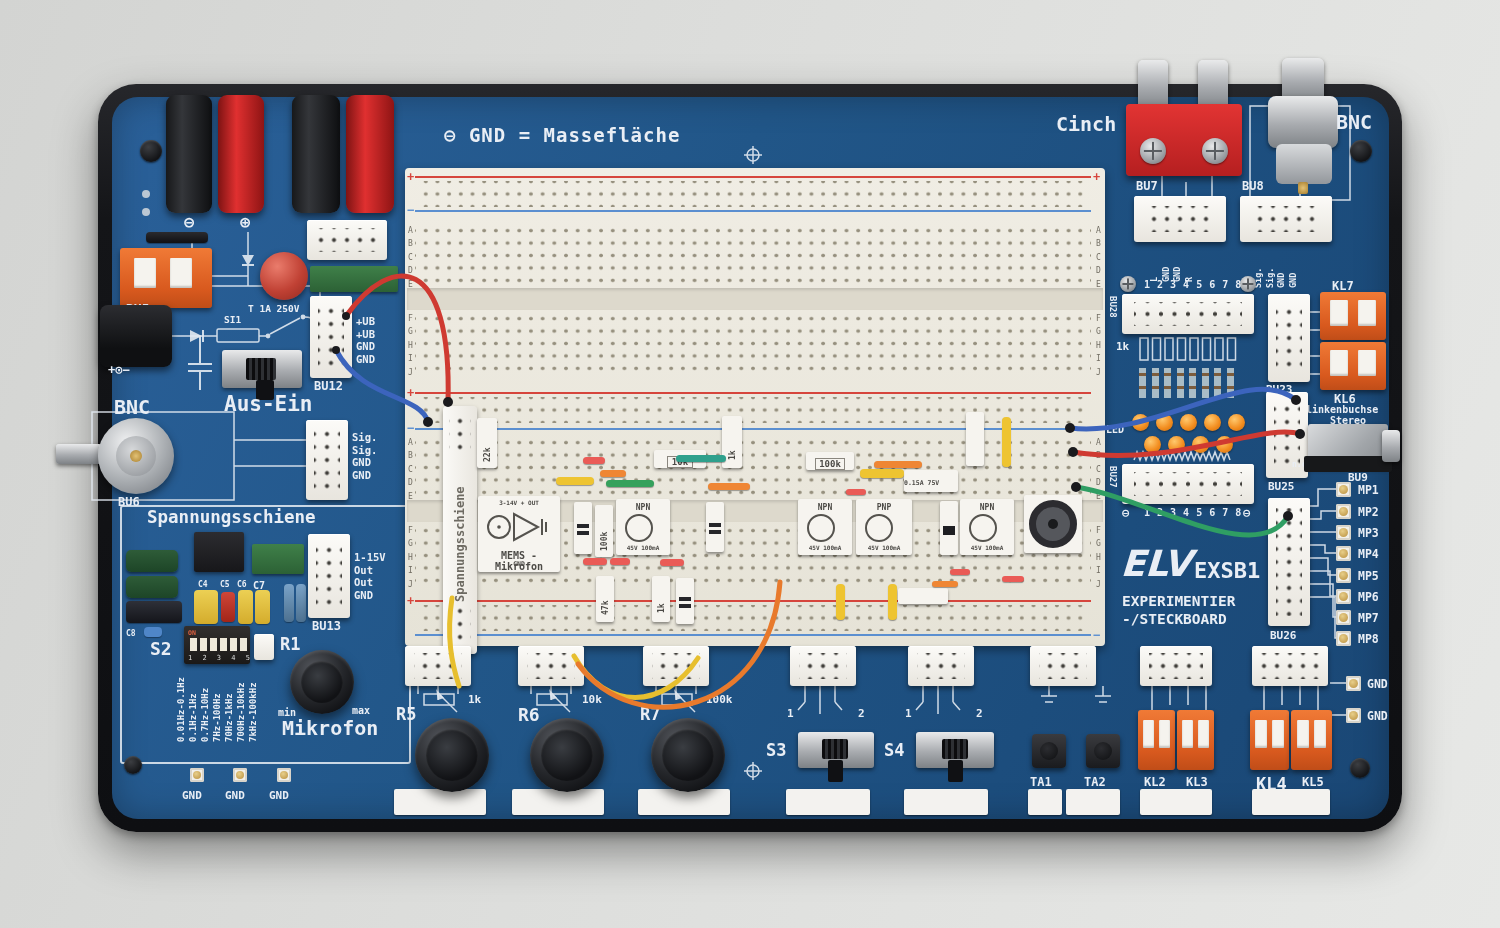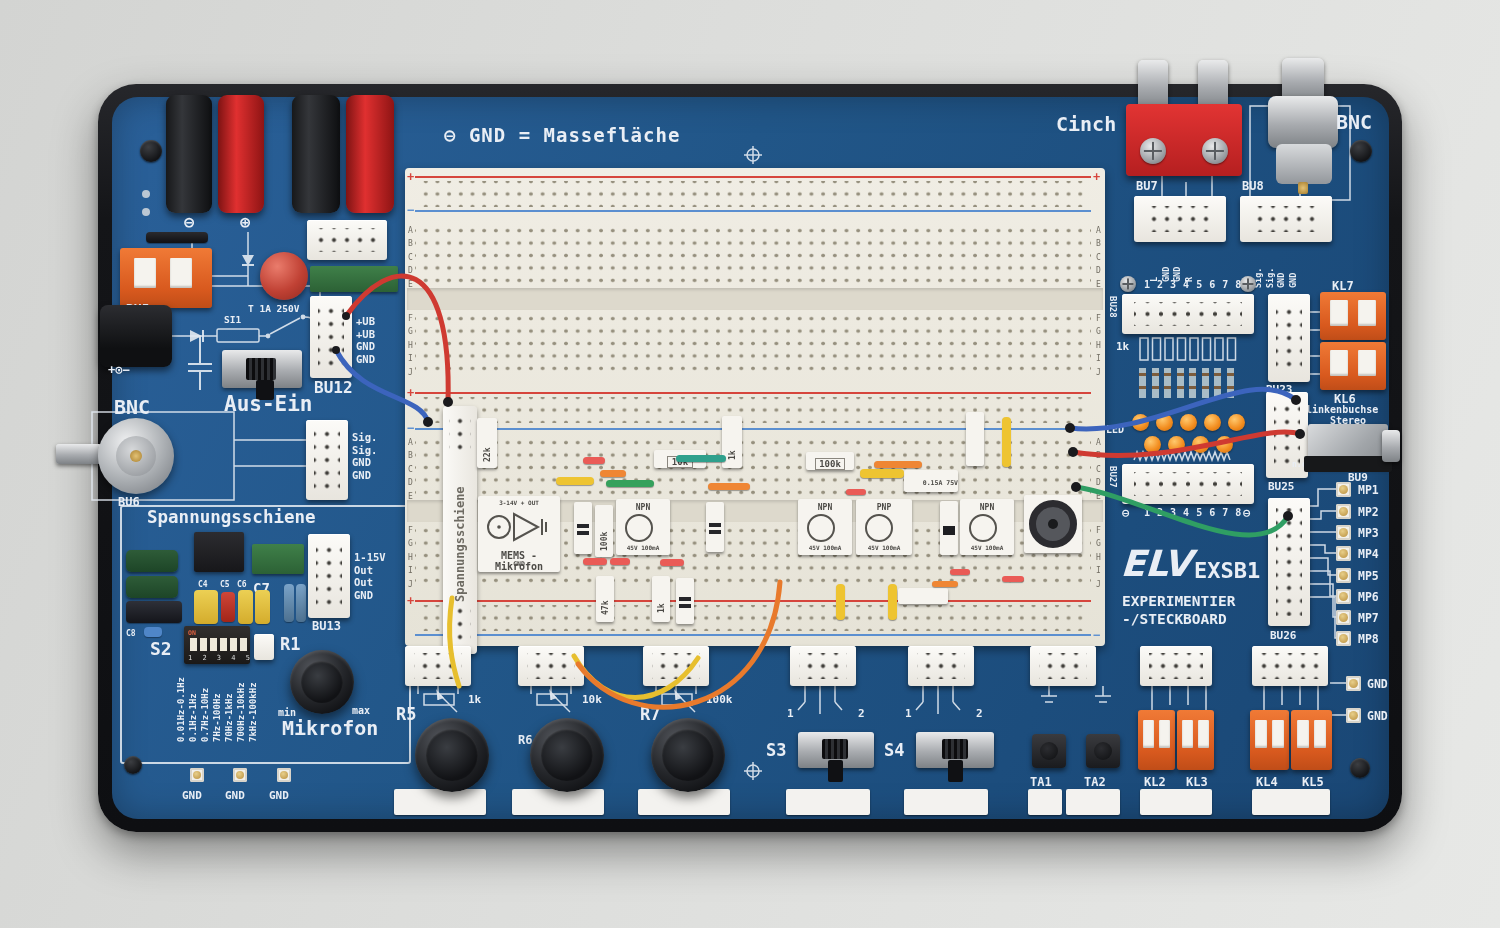--- a/index.html
+++ b/index.html
@@ -149,21 +149,21 @@
   <div class="a gmod" style="left:310px;top:266px;width:88px;height:26px"></div>
   <div class="a hdr" style="left:310px;top:296px;width:42px;height:82px">
       <i class="ph" style="left:8px;right:8px;top:9px;bottom:9px"></i>
     </div>
   <div class="a lbl" style="left:356px;top:316px;font-size:10.5px">
     <span style="display:block;margin-bottom:2px">+UB</span>
     <span style="display:block;margin-bottom:2px">+UB</span>
     <span style="display:block;margin-bottom:2px">GND</span>
     <span style="display:block">GND</span>
   </div>
-  <div class="a lbl" style="left:314px;top:380px;font-size:16px">BU12</div>
+  <div class="a lbl" style="left:314px;top:380px;font-size:12px">BU12</div>
 
   <div class="a" style="left:100px;top:305px;width:72px;height:62px;border-radius:8px;background:linear-gradient(180deg,#2c2d31,#0f1012 70%);box-shadow:0 4px 7px rgba(0,0,0,.5)"></div>
   <div class="a lbl" style="left:108px;top:364px;font-size:12px">+⊙−</div>
   <div class="a metal" style="left:222px;top:350px;width:80px;height:38px">
     <span class="a" style="left:24px;top:8px;width:30px;height:22px;background:repeating-linear-gradient(90deg,#0c0c0e 0 3px,#2e3034 3px 6px);border-radius:2px"></span>
     <span class="a" style="left:34px;top:30px;width:18px;height:20px;background:#101114;border-radius:2px"></span>
   </div>
   <div class="a lbl" style="left:224px;top:394px;font-size:21px">Aus-Ein</div>
 
   <div class="a lbl" style="left:114px;top:397px;font-size:20px">BNC</div>
@@ -187,21 +187,21 @@
   <div class="a gcap" style="left:126px;top:550px;width:52px;height:22px"></div>
   <div class="a gcap" style="left:126px;top:576px;width:52px;height:22px"></div>
   <div class="a pill" style="left:126px;top:601px;width:56px;height:22px;background:linear-gradient(180deg,#2e3038,#14151a)"></div>
   <div class="a lbl" style="left:126px;top:630px;font-size:8px">C8</div>
   <div class="a pill" style="left:144px;top:627px;width:18px;height:10px;background:#4f86c8"></div>
   <div class="a ic" style="left:194px;top:532px;width:50px;height:40px"></div>
   <div class="a gmod" style="left:252px;top:544px;width:52px;height:30px"></div>
   <div class="a lbl" style="left:198px;top:581px;font-size:8px">C4</div>
   <div class="a lbl" style="left:220px;top:581px;font-size:8px">C5</div>
   <div class="a lbl" style="left:237px;top:581px;font-size:8px">C6</div>
-  <div class="a lbl" style="left:253px;top:581px;font-size:14px">C7</div>
+  <div class="a lbl" style="left:253px;top:581px;font-size:10px">C7</div>
   <div class="a pill" style="left:194px;top:590px;width:24px;height:34px;background:linear-gradient(180deg,#ecd054,#d4ac2c)"></div>
   <div class="a pill" style="left:221px;top:592px;width:14px;height:30px;background:linear-gradient(180deg,#cf4638,#a22518)"></div>
   <div class="a pill" style="left:238px;top:590px;width:15px;height:34px;background:linear-gradient(180deg,#ecd054,#d4ac2c)"></div>
   <div class="a pill" style="left:255px;top:590px;width:15px;height:34px;background:linear-gradient(180deg,#ecd054,#d4ac2c)"></div>
   <div class="a pill" style="left:284px;top:584px;width:10px;height:38px;background:linear-gradient(180deg,#7aa3c8,#4d7190)"></div>
   <div class="a pill" style="left:296px;top:584px;width:10px;height:38px;background:linear-gradient(180deg,#7aa3c8,#4d7190)"></div>
   <div class="a hdr" style="left:308px;top:534px;width:42px;height:84px">
       <i class="ph" style="left:8px;right:8px;top:9px;bottom:9px"></i>
     </div>
   <div class="a lbl" style="left:354px;top:552px;font-size:10.5px">
@@ -310,21 +310,21 @@
   <div class="a carrier" style="left:966px;top:412px;width:18px;height:54px"></div>
   <div class="a carrier" style="left:806px;top:452px;width:48px;height:18px;text-align:center"><span style="font-size:9px;line-height:18px;border:1px solid #8a867e;padding:0 3px">100k</span></div>
   <div class="a carrier tr" style="left:798px;top:499px;width:54px;height:56px;text-align:center">
     <span class="a" style="left:0;right:0;top:4px;font-size:8px">NPN</span>
     <span class="a" style="left:0;right:0;bottom:4px;font-size:6px">45V 100mA</span>
   </div>
   <div class="a carrier tr" style="left:856px;top:499px;width:56px;height:56px;text-align:center">
     <span class="a" style="left:0;right:0;top:4px;font-size:8px">PNP</span>
     <span class="a" style="left:0;right:0;bottom:4px;font-size:6px">45V 100mA</span>
   </div>
-  <div class="a carrier" style="left:904px;top:470px;width:54px;height:22px;text-align:right"><span style="font-size:6.5px;line-height:22px">0.15A 75V</span></div>
+  <div class="a carrier" style="left:904px;top:470px;width:54px;height:22px;text-align:left"><span style="font-size:6.5px;line-height:22px">0.15A 75V</span></div>
   <div class="a carrier dv" style="left:940px;top:501px;width:18px;height:54px"></div>
   <div class="a carrier tr" style="left:960px;top:499px;width:54px;height:56px;text-align:center">
     <span class="a" style="left:0;right:0;top:4px;font-size:8px">NPN</span>
     <span class="a" style="left:0;right:0;bottom:4px;font-size:6px">45V 100mA</span>
   </div>
   <div class="a carrier spk" style="left:1024px;top:495px;width:58px;height:58px"></div>
   <div class="a carrier" style="left:596px;top:576px;width:18px;height:46px">
       <span class="vx a" style="left:5px;top:7px;height:32px;font-size:8px">47k</span>
     </div>
   <div class="a carrier" style="left:652px;top:576px;width:18px;height:46px">
@@ -496,21 +496,21 @@
     </div>
   <div class="a hdr" style="left:1140px;top:646px;width:72px;height:40px">
       <i class="ph" style="left:9px;right:9px;top:7px;bottom:7px"></i>
     </div>
   <div class="a hdr" style="left:1252px;top:646px;width:76px;height:40px">
       <i class="ph" style="left:9px;right:9px;top:7px;bottom:7px"></i>
     </div>
 
   <div class="a lbl" style="left:396px;top:706px;font-size:17px">R5</div>
   <div class="a lbl" style="left:468px;top:694px;font-size:11px">1k</div>
-  <div class="a lbl" style="left:518px;top:734px;font-size:12px">R6</div>
+  <div class="a lbl" style="left:518px;top:706px;font-size:18px">R6</div>
   <div class="a lbl" style="left:582px;top:694px;font-size:11px">10k</div>
   <div class="a lbl" style="left:640px;top:706px;font-size:17px">R7</div>
   <div class="a lbl" style="left:706px;top:694px;font-size:11px">100k</div>
 
   <div class="a lbl" style="left:787px;top:708px;font-size:11px">1</div>
   <div class="a lbl" style="left:858px;top:708px;font-size:11px">2</div>
   <div class="a lbl" style="left:766px;top:742px;font-size:17px">S3</div>
   <div class="a metal" style="left:798px;top:732px;width:76px;height:36px">
     <span class="a" style="left:24px;top:7px;width:26px;height:20px;background:repeating-linear-gradient(90deg,#0c0c0e 0 3px,#2e3034 3px 6px);border-radius:2px"></span>
     <span class="a" style="left:30px;top:28px;width:15px;height:22px;background:#101114;border-radius:2px"></span>
@@ -542,21 +542,21 @@
   <div class="a lbl" style="left:1144px;top:776px;font-size:12px">KL2</div>
   <div class="a lbl" style="left:1186px;top:776px;font-size:12px">KL3</div>
   <div class="a kl" style="left:1250px;top:710px;width:39px;height:60px">
     <span class="klw" style="left:5px;top:10px;width:12px;height:28px"></span>
     <span class="klw" style="left:22px;top:10px;width:12px;height:28px"></span>
   </div>
   <div class="a kl" style="left:1291px;top:710px;width:41px;height:60px">
     <span class="klw" style="left:6px;top:10px;width:12px;height:28px"></span>
     <span class="klw" style="left:23px;top:10px;width:12px;height:28px"></span>
   </div>
-  <div class="a lbl" style="left:1256px;top:776px;font-size:12px">KL4</div>
+  <div class="a lbl" style="left:1256px;top:776px;font-size:17px">KL4</div>
   <div class="a lbl" style="left:1302px;top:776px;font-size:12px">KL5</div>
 
   <div class="a pad" style="left:190px;top:768px;width:14px;height:14px"></div>
   <div class="a pad" style="left:233px;top:768px;width:14px;height:14px"></div>
   <div class="a pad" style="left:277px;top:768px;width:14px;height:14px"></div>
   <div class="a lbl" style="left:182px;top:790px;font-size:11px">GND</div>
   <div class="a lbl" style="left:225px;top:790px;font-size:11px">GND</div>
   <div class="a lbl" style="left:269px;top:790px;font-size:11px">GND</div>
   <div class="a screw" style="left:124px;top:756px;width:18px;height:18px"></div>
   <div class="a screw" style="left:1350px;top:758px;width:20px;height:20px"></div>

